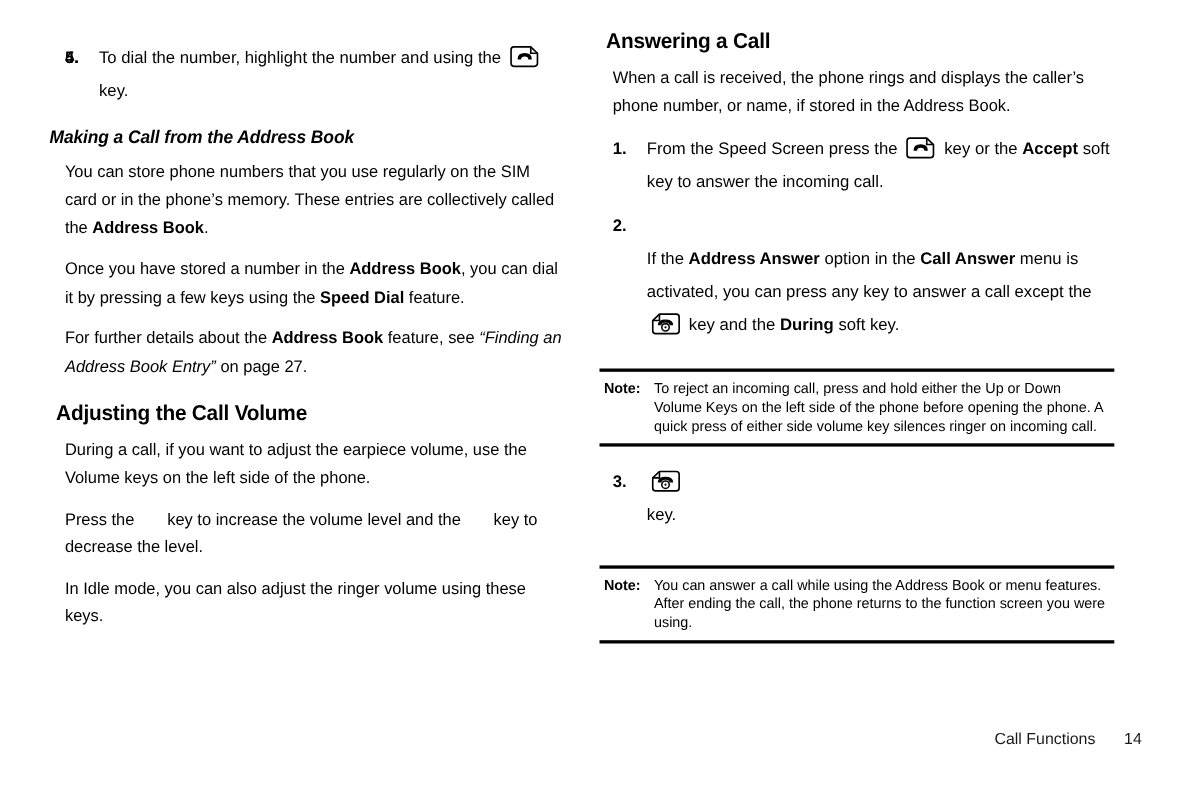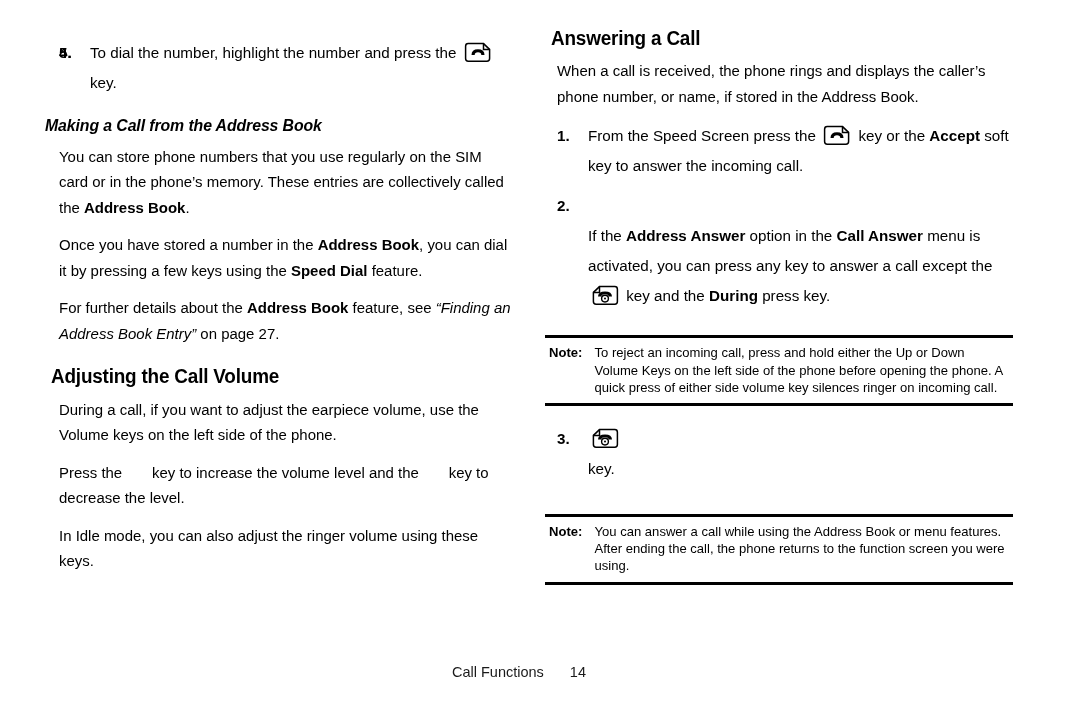--- a/index.html
+++ b/index.html
@@ -106,21 +106,21 @@
   .gap-a{height:8px;}
   .gap-b{height:14px;}
   .gap-c{height:18px;}
   .gap-d{height:20px;}
 
   
   .footer{
     position:absolute;
     left:0;right:42px;
     bottom:40px;
-    text-align:center;
+    text-align:right;
     font-size:14.5px;
     color:#1a1a1a;
   }
   .footer .fname{margin-right:26px;}
 
   .blankkey{display:inline-block;width:26px;}
 </style>
 </head>
 <body>
 
@@ -129,21 +129,21 @@
   <div class="col col-left">
 
     <ol class="steps">
 
       <li>
         <span class="num">4.</span>
       </li>
 
       <li>
         <span class="num">5.</span>
-        <span>To dial the number, highlight the number and press the</span>
+        <span>To dial the number, highlight the number and using the</span>
         <span class="keyicon">
           <svg viewBox="0 0 30 25">
             <path d="M2.6 6.2 Q2.6 3.6 5.2 3.6 L20.5 3.6 L26.6 9.4 L26.6 18.6 Q26.6 21.3 23.9 21.3 L5.2 21.3 Q2.6 21.3 2.6 18.6 Z" fill="none" stroke="#000" stroke-width="1.5"></path>
             <path d="M20.5 3.6 L20.5 9.4 L26.6 9.4" fill="none" stroke="#000" stroke-width="1.5"></path>
             <path d="M8.5 15.0 Q8.5 9.2 15.0 9.2 Q21.5 9.2 21.5 15.0 L18.3 15.0 Q18.3 12.3 15.0 12.3 Q11.7 12.3 11.7 15.0 Z" fill="#000"></path>
           </svg>
         </span>
         <span>key.</span>
       </li>
 
@@ -206,21 +206,21 @@
           <svg viewBox="0 0 30 25">
             <path d="M27.4 6.2 Q27.4 3.6 24.8 3.6 L9.5 3.6 L3.4 9.4 L3.4 18.6 Q3.4 21.3 6.1 21.3 L24.8 21.3 Q27.4 21.3 27.4 18.6 Z" fill="none" stroke="#000" stroke-width="1.5"></path>
             <path d="M9.5 3.6 L9.5 9.4 L3.4 9.4" fill="none" stroke="#000" stroke-width="1.5"></path>
             <path d="M8.0 13.6 Q8.0 8.4 15.0 8.4 Q22.0 8.4 22.0 13.6 L18.6 13.6 Q18.6 11.2 15.0 11.2 Q11.4 11.2 11.4 13.6 Z" fill="#000"></path>
             <circle cx="15.0" cy="15.6" r="3.4" fill="none" stroke="#000" stroke-width="1.4"></circle>
             <circle cx="15.0" cy="15.6" r="1.0" fill="#000"></circle>
           </svg>
         </span>
         <span>key and the</span>
         <b>During</b>
-        <span>press key.</span>
+        <span>soft key.</span>
       </li>
 
     </ol>
 
     <div class="gap-b"></div>
 
     <div class="note">
       <div class="note-inner">
         <span class="note-label">Note:</span>
         <span>To reject an incoming call, press and hold either the Up or Down Volume Keys on the left side of the phone before opening the phone. A quick press of either side volume key silences ringer on incoming call.</span>

